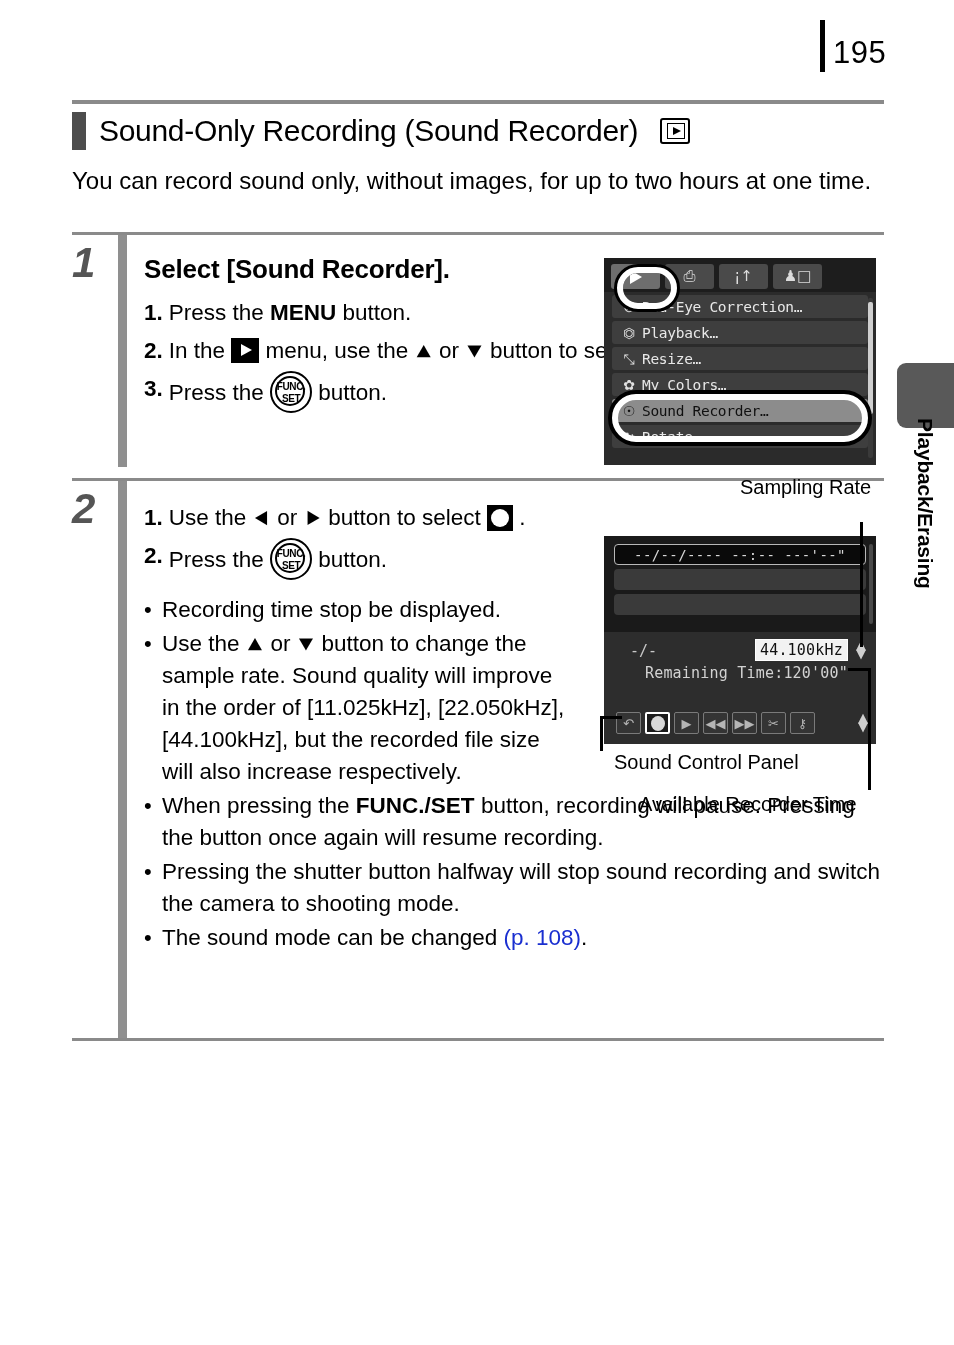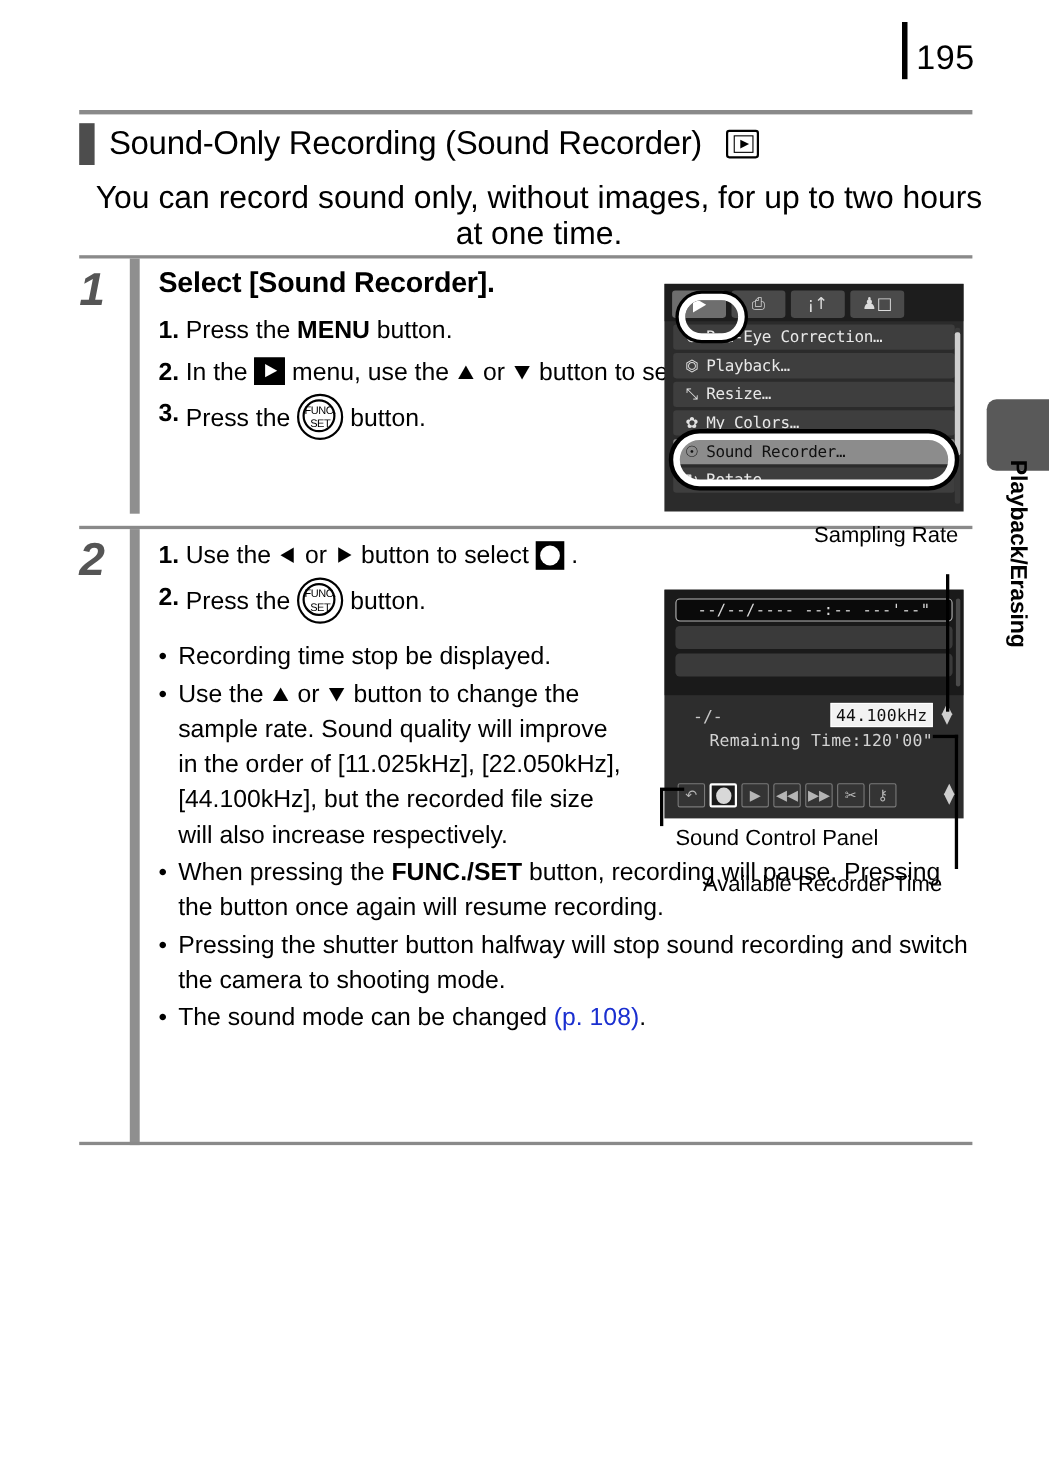--- a/index.html
+++ b/index.html
@@ -121,26 +121,25 @@
     position: absolute;
     left: 8px; top: 4px;
     border-left: 11px solid #fff;
     border-top: 6px solid transparent;
     border-bottom: 6px solid transparent;
   }
 
   
   #intro {
     position: absolute;
-    left: 84px;
+    left: 72px;
     top: 164px;
     width: 812px;
-    font-size: 29px;
+    font-size: 24px;
     line-height: 33px;
-    text-align: center;
   }
 
   
   .step {
     position: absolute;
     left: 72px;
     width: 812px;
   }
   .step-rule {
     width: 812px;
@@ -164,21 +163,21 @@
   }
   .step-sidebar {
     width: 9px;
     flex: 0 0 auto;
     background: #8f8f8f;
     margin-right: 17px;
   }
   .step-content {
     flex: 1 1 auto;
     position: relative;
-    padding-top: 6px;
+    padding-top: 19px;
   }
   .step-title {
     font-size: 26px;
     font-weight: bold;
     letter-spacing: -0.2px;
     margin-bottom: 10px;
   }
   .sub-step {
     font-size: 22.5px;
     line-height: 36px;
@@ -286,21 +285,21 @@
     border: 2px solid #000;
     border-radius: 50%;
     box-sizing: border-box;
   }
   .icon-funcset .fs-top,
   .icon-funcset .fs-bot {
     position: absolute;
     left: 0; width: 100%;
     text-align: center;
     font-size: 10px;
-    font-weight: normal;
+    font-weight: bold;
     letter-spacing: -0.4px;
     line-height: 10px;
     font-family: "Liberation Sans", sans-serif;
   }
   .icon-funcset .fs-top { top: 9px; }
   .icon-funcset .fs-bot { top: 21px; }
 
   .arrow-glyph {
     display: inline-block;
     font-size: 23px;

